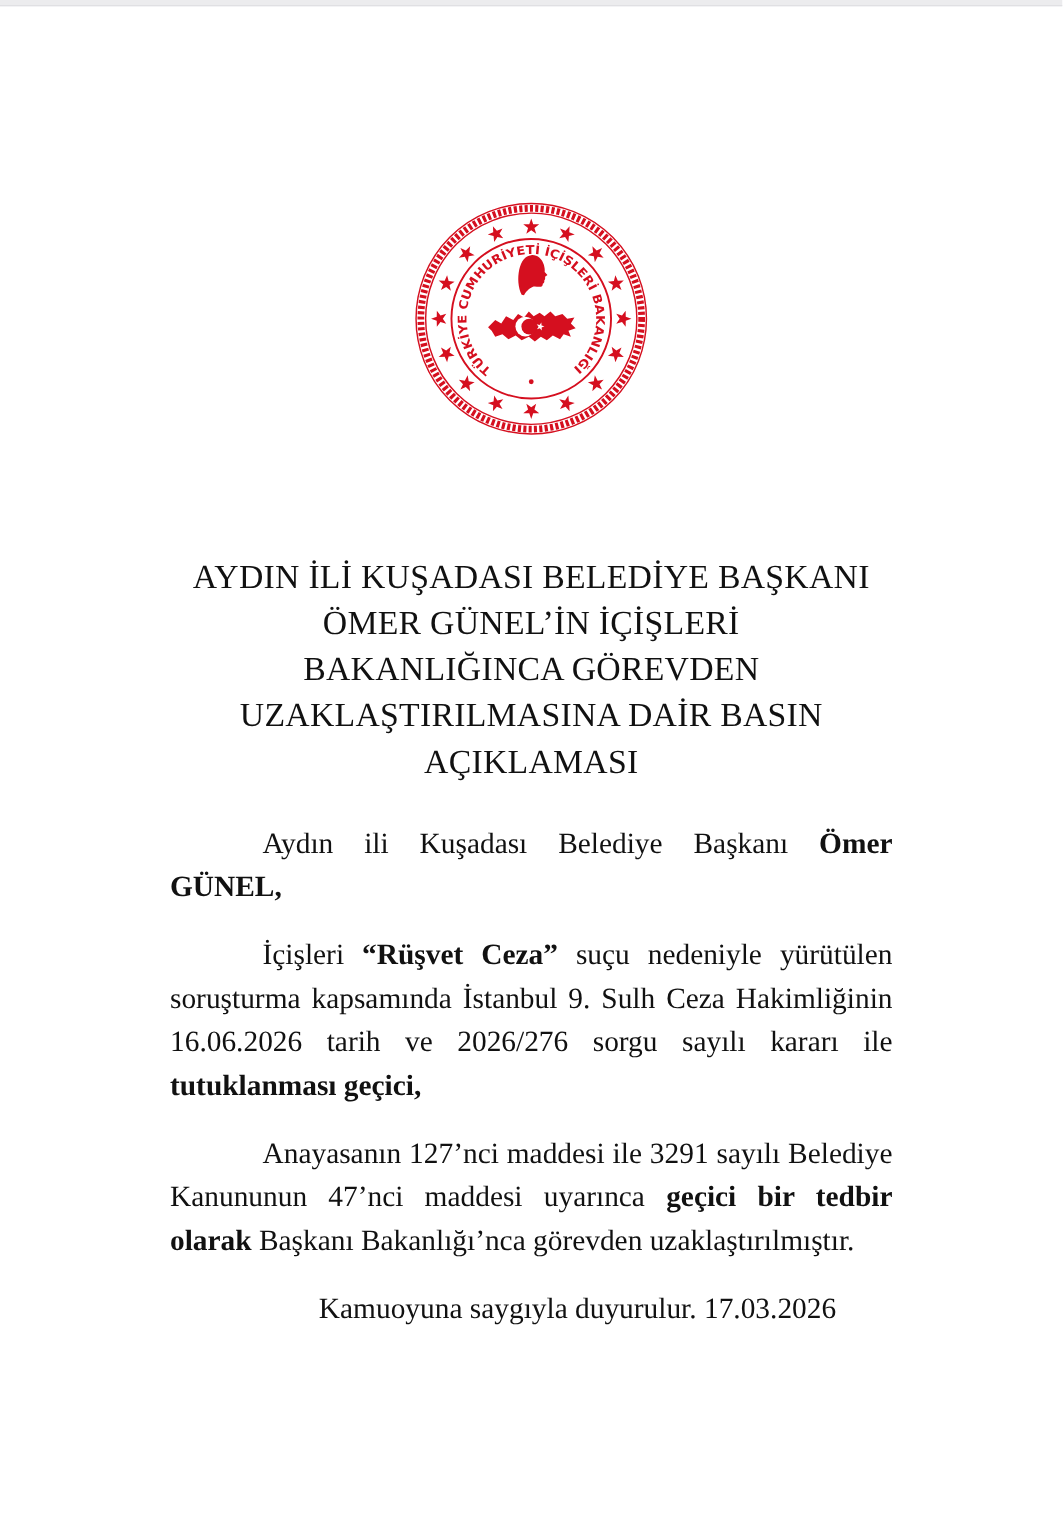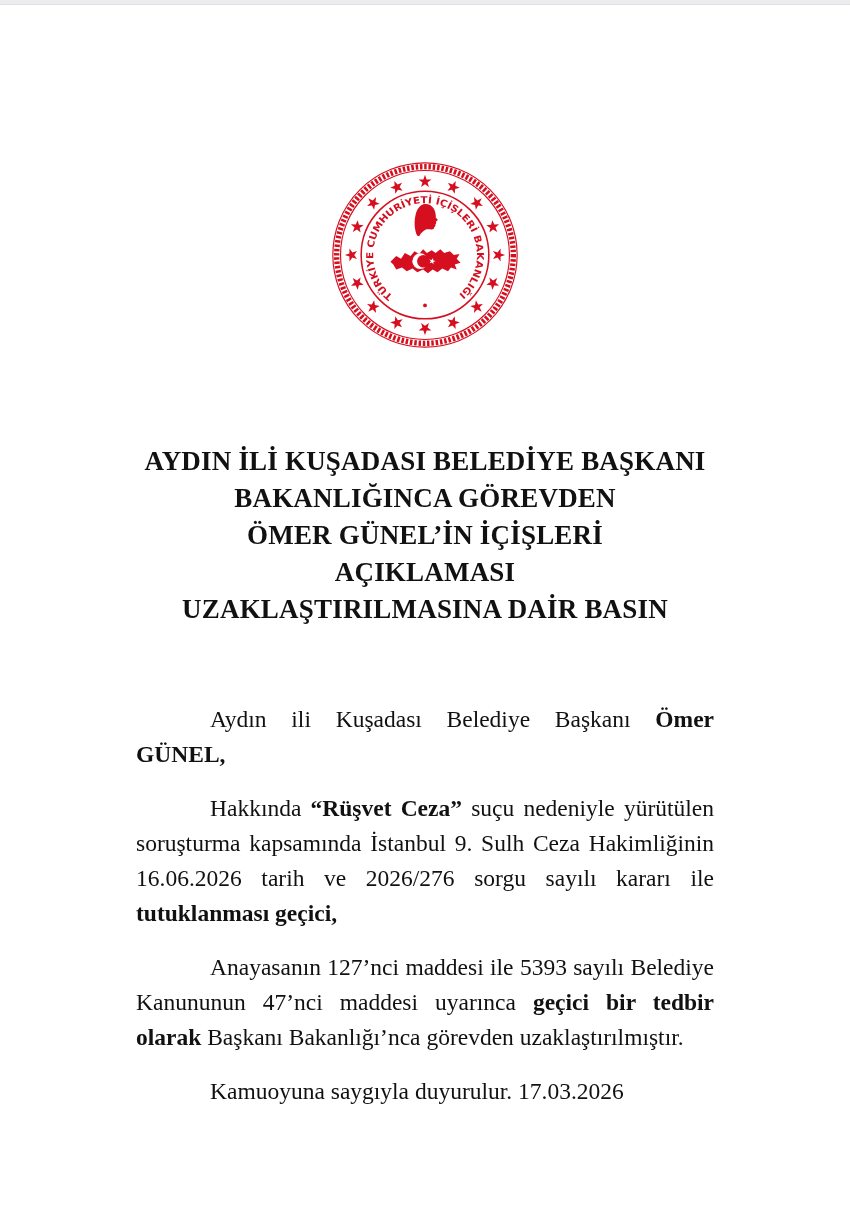--- a/index.html
+++ b/index.html
@@ -23,33 +23,34 @@
     width: 192px;
     margin: 154px auto 0 auto;
   }
   .seal-wrap svg { display: block; }
   h1.doc-title {
     width: 640px;
     margin: 92px auto 0 auto;
     text-align: center;
     font-size: 27px;
     line-height: 37px;
-    font-weight: bold;
+    font-weight: normal;
     letter-spacing: 0.2px;
   }
   h1.doc-title .title-line { display: block; }
   .doc-body {
     width: 578px;
-    margin: 74px auto 0 auto;
+    margin: 30px auto 0 auto;
     font-size: 23.5px;
     line-height: 35px;
   }
   .doc-body p {
     margin: 0 0 19px 0;
     text-indent: 74px;
+    text-align: center;
   }
   .doc-body p.justify {
     text-align: justify;
     text-align-last: left;
   }
   .doc-body b { font-weight: bold; }
 </style>
 </head>
 <body>
 
@@ -118,26 +119,26 @@
         <circle cx="98.4" cy="106.5" r="6.6" fill="currentColor"></circle>
         <polygon transform="translate(107.5,106.5) scale(0.5) rotate(15)" points="0,-7 1.65,-2.27 6.66,-2.16 2.66,0.87 4.11,5.66 0,2.8 -4.11,5.66 -2.66,0.87 -6.66,-2.16 -1.65,-2.27" fill="#ffffff"></polygon>
       </g>
 
       <circle cx="100" cy="152.5" r="2" fill="currentColor"></circle>
     </svg>
   </div>
 
   <h1 class="doc-title">
     <span class="title-line">AYDIN İLİ KUŞADASI BELEDİYE BAŞKANI</span>
+    <span class="title-line">ÖMER GÜNEL’İN İÇİŞLERİ</span>
     <span class="title-line">BAKANLIĞINCA GÖREVDEN</span>
-    <span class="title-line">ÖMER GÜNEL’İN İÇİŞLERİ</span>
+    <span class="title-line">UZAKLAŞTIRILMASINA DAİR BASIN</span>
     <span class="title-line">AÇIKLAMASI</span>
-    <span class="title-line">UZAKLAŞTIRILMASINA DAİR BASIN</span>
   </h1>
 
   <div class="doc-body" id="doc-body">
       <p class="justify"><span>Aydın ili Kuşadası Belediye Başkanı </span><b>Ömer GÜNEL,</b></p>
-      <p class="justify"><span>Hakkında </span><b>“Rüşvet Ceza”</b><span> suçu nedeniyle yürütülen soruşturma kapsamında İstanbul 9. Sulh Ceza Hakimliğinin 16.06.2026 tarih ve 2026/276 sorgu sayılı kararı ile </span><b>tutuklanması geçici,</b></p>
-      <p class="justify"><span>Anayasanın 127’nci maddesi ile 5393 sayılı Belediye Kanununun 47’nci maddesi uyarınca </span><b>geçici bir tedbir olarak</b><span> Başkanı Bakanlığı’nca görevden uzaklaştırılmıştır.</span></p>
+      <p class="justify"><span>İçişleri </span><b>“Rüşvet Ceza”</b><span> suçu nedeniyle yürütülen soruşturma kapsamında İstanbul 9. Sulh Ceza Hakimliğinin 16.06.2026 tarih ve 2026/276 sorgu sayılı kararı ile </span><b>tutuklanması geçici,</b></p>
+      <p class="justify"><span>Anayasanın 127’nci maddesi ile 3291 sayılı Belediye Kanununun 47’nci maddesi uyarınca </span><b>geçici bir tedbir olarak</b><span> Başkanı Bakanlığı’nca görevden uzaklaştırılmıştır.</span></p>
       <p class=""><span>Kamuoyuna saygıyla duyurulur. 17.03.2026</span></p>
     </div>
 
 </div>
 
 </body></html>

